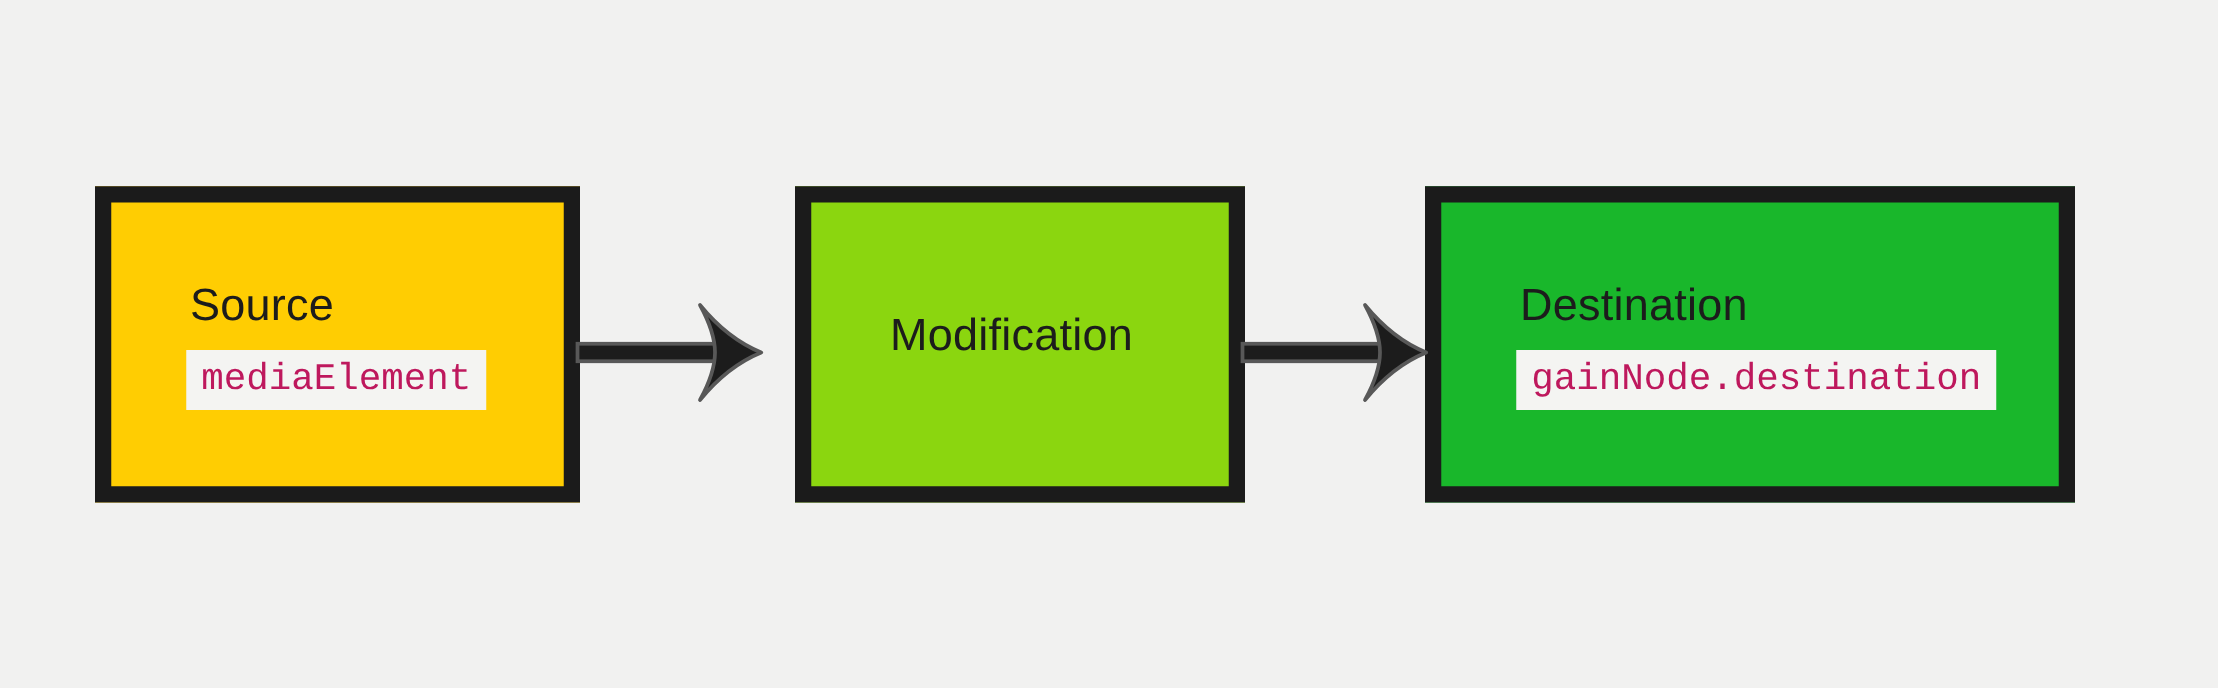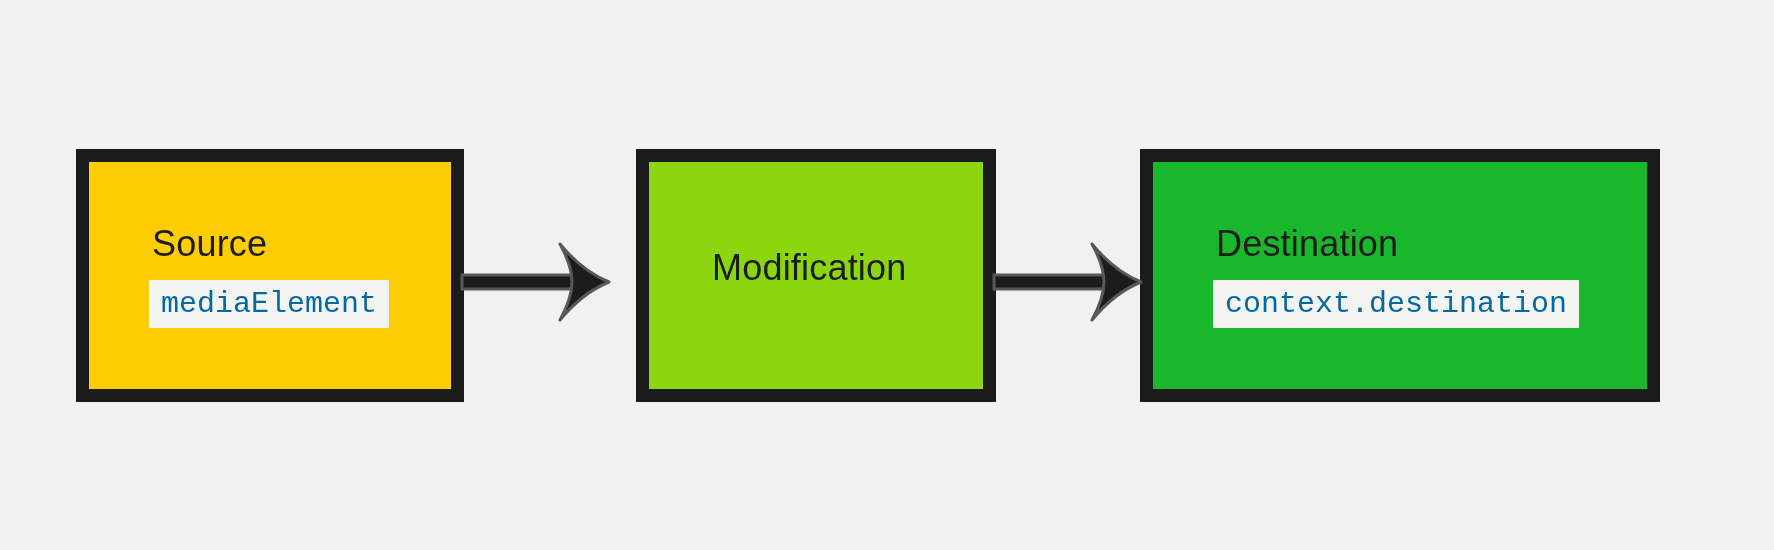--- a/index.html
+++ b/index.html
@@ -42,21 +42,21 @@
     font-size: 36px;
     line-height: 42px;
     font-weight: 400;
     color: #1c1c1c;
     letter-spacing: 0.2px;
     margin: 0 0 15px 3px;
   }
   .node-code {
     display: inline-block;
     background: #f4f4f2;
-    color: #0369a1;
+    color: #be185d;
     font-family: "Liberation Mono", "DejaVu Sans Mono", monospace;
     font-size: 30px;
     line-height: 36px;
     padding: 6px 12px;
     white-space: nowrap;
   }
   .flow-arrow {
     flex: none;
     margin: 13px -4px 0 -4px;
     position: relative;
@@ -82,16 +82,16 @@
     <div class="node-title">Modification</div>
   </div>
 
   <svg class="flow-arrow" width="152" height="88" viewBox="0 0 152 88" aria-hidden="true">
     <rect x="2" y="37" width="114" height="14" fill="#1c1c1c" stroke="#585858" stroke-width="3"></rect>
     <path d="M 149 44 Q 122 33 100 6 Q 112 28 112 44 Q 112 60 100 82 Q 122 55 149 44 Z" fill="#1c1c1c" stroke="#585858" stroke-width="3" stroke-linejoin="round"></path>
   </svg>
 
   <div class="node node-destination" style="background-color: rgb(25, 183, 43); text-align: right;">
     <div class="node-title">Destination</div>
-    <span class="node-code">context.destination</span>
+    <span class="node-code">gainNode.destination</span>
   </div>
 
 </div>
 
 </body></html>

